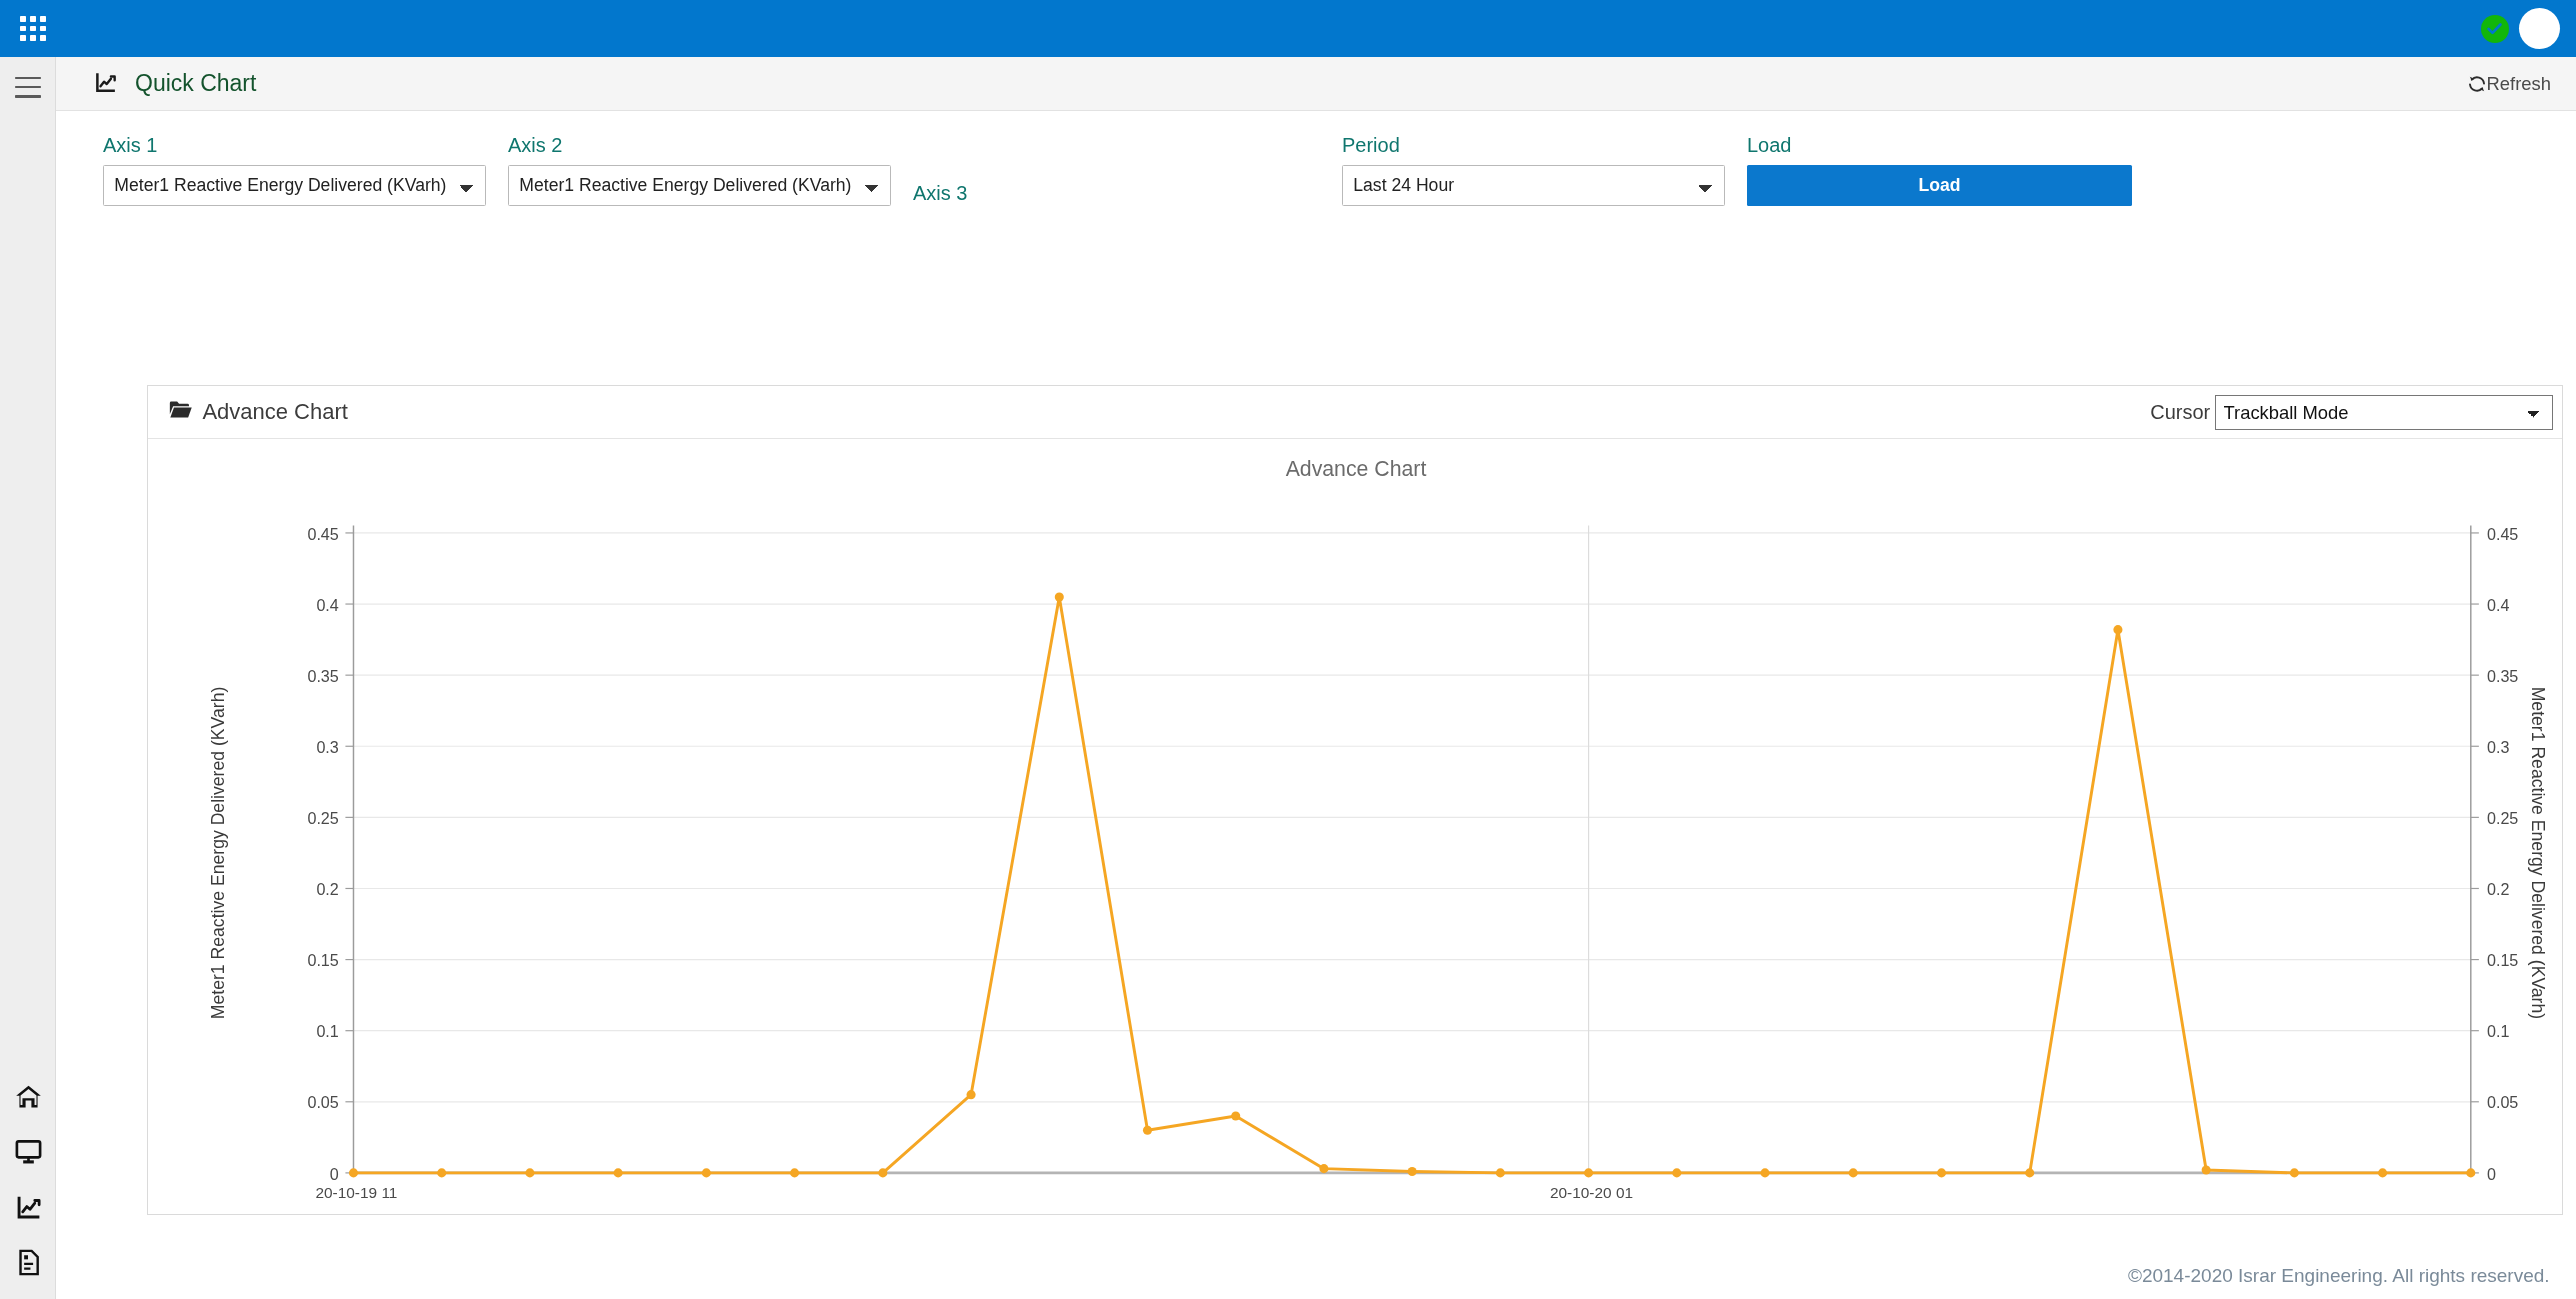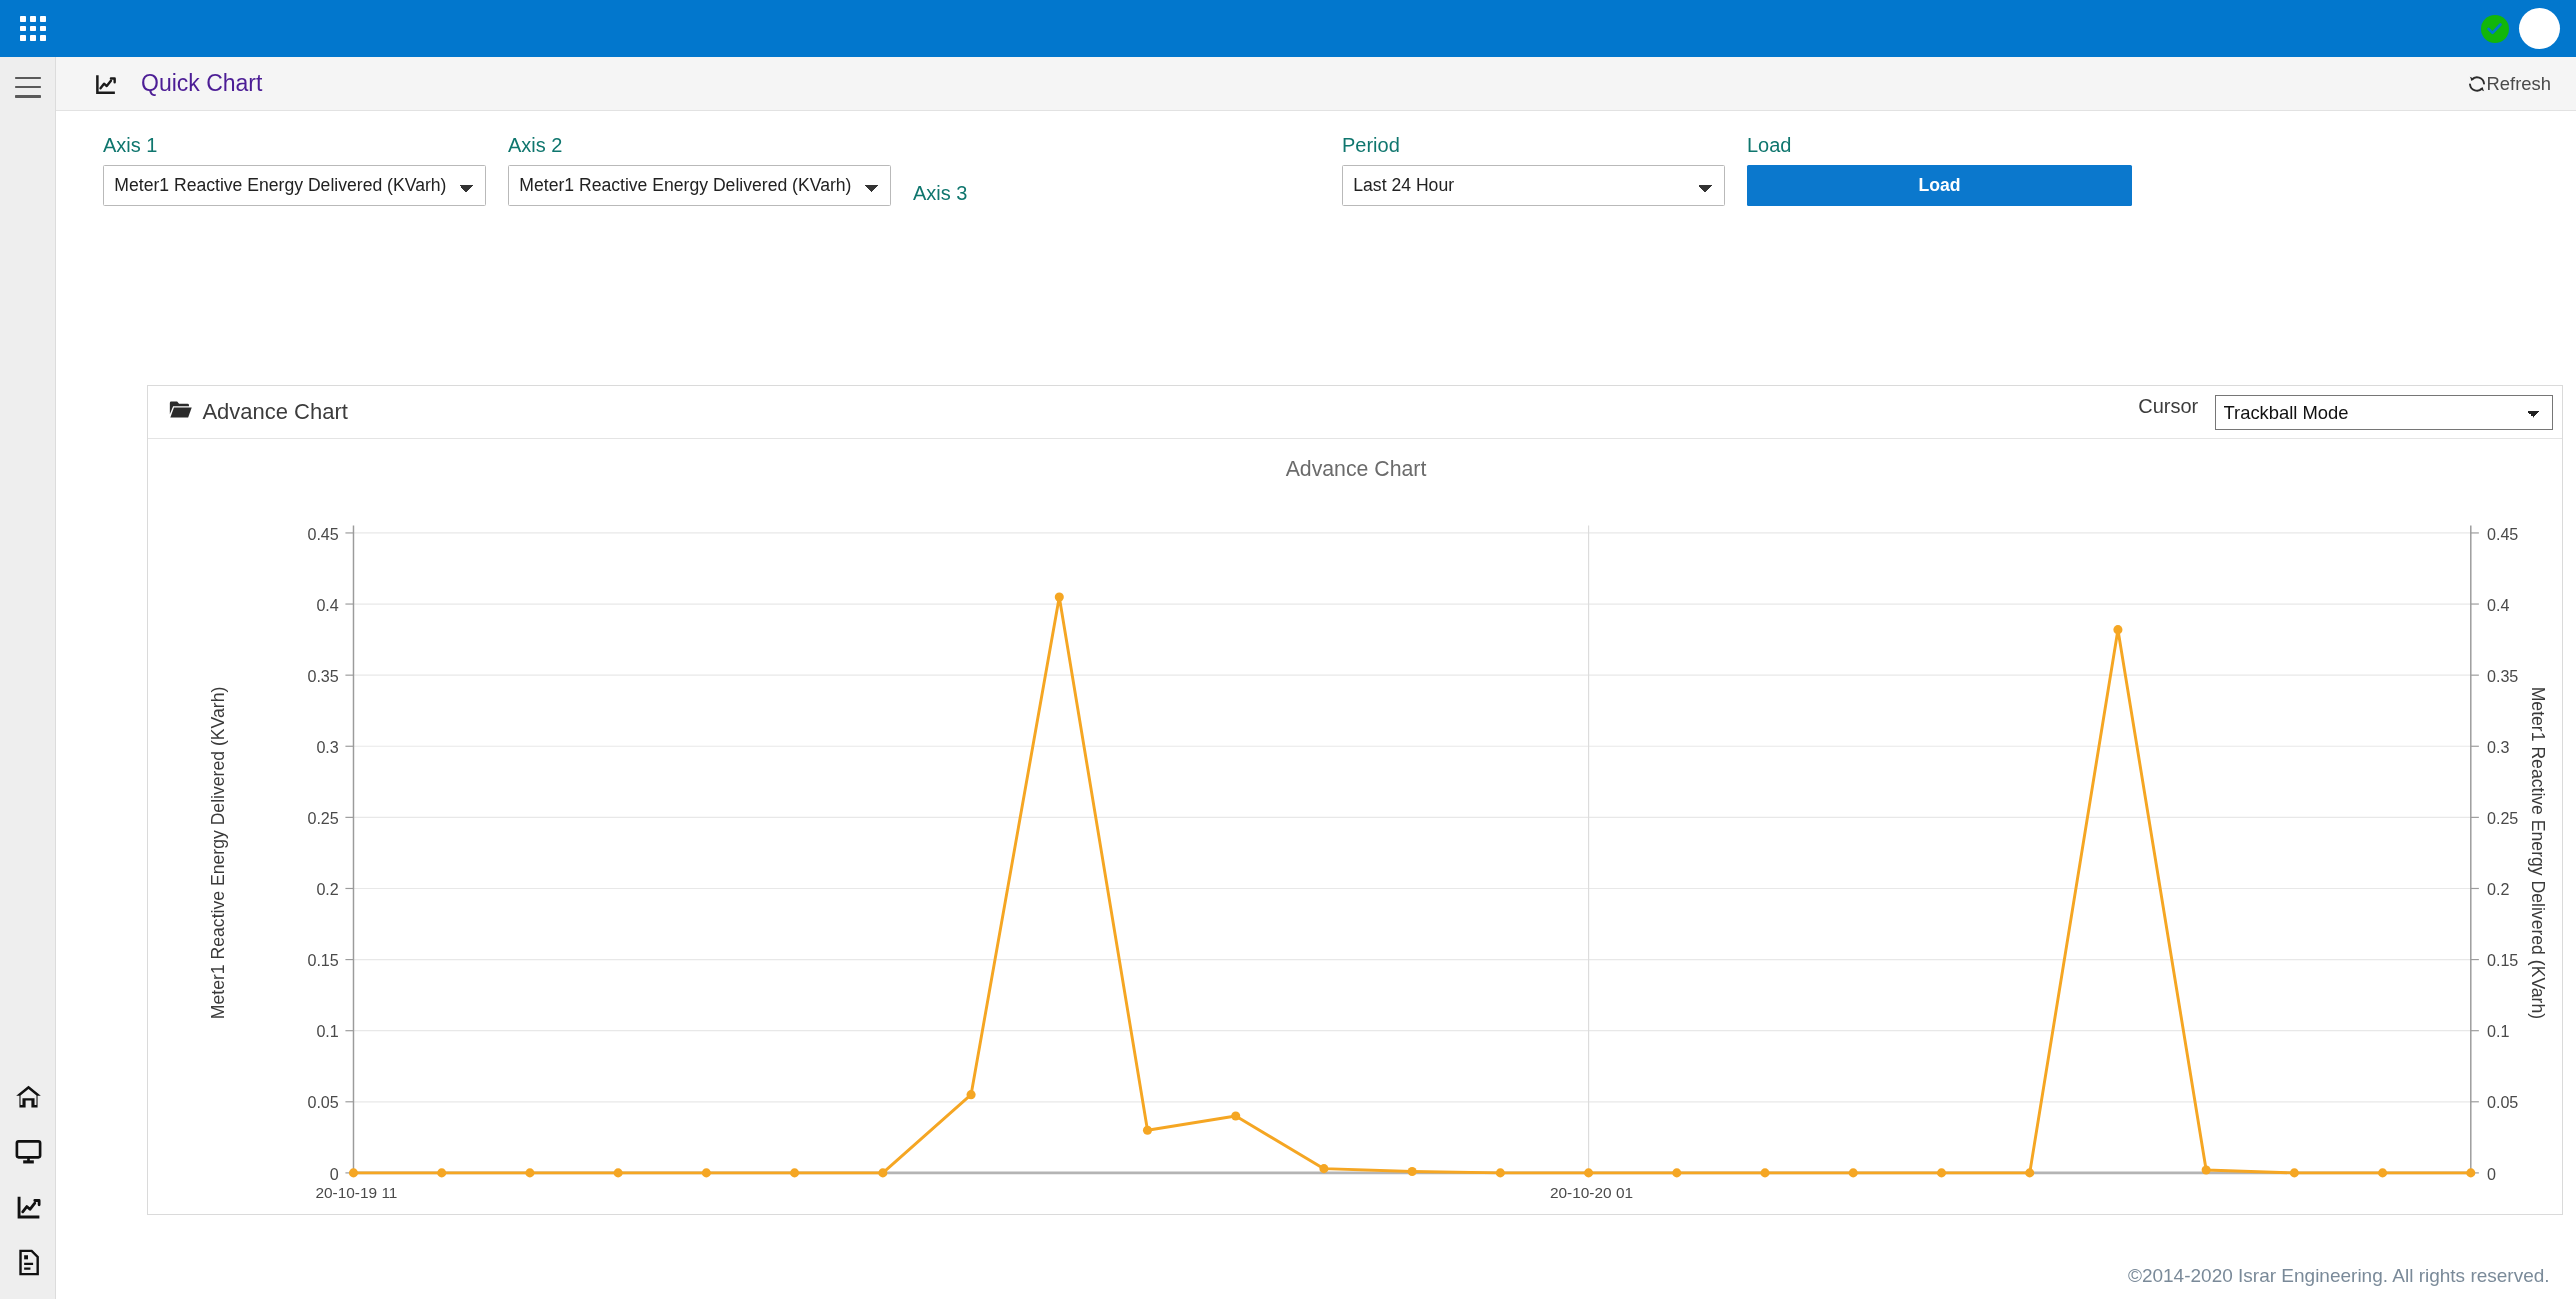--- a/index.html
+++ b/index.html
@@ -68,23 +68,23 @@
 
   
   #pageheader {
     position: absolute; top: 57px; left: 56px;
     width: 2520px; height: 54px;
     background: #f5f5f5;
     border-bottom: 0.7px solid #e2e2e2;
     display: flex; align-items: center;
   }
   #page-title-wrap {
-    display: flex; align-items: flex-end; gap: 23px;
+    display: flex; align-items: flex-start; gap: 17px;
     margin-left: 37px;
-    font-size: 23px; color: #4c1d95;
+    font-size: 23px; color: #14532d;
   }
   #refresh-btn {
     margin-left: auto; margin-right: 25px;
     display: flex; align-items: center; gap: 0;
     font-size: 18.4px; color: #4a4a4a;
     cursor: pointer;
   }
   .chart-glyph svg, .refresh-glyph svg { display: block; }
 
   
@@ -156,21 +156,21 @@
     border-bottom: 0.7px solid #e4e4e4;
     display: flex; align-items: center;
   }
   #card-title {
     display: flex; align-items: center; gap: 10.3px;
     margin-left: 20.6px;
     font-size: 22px; color: #3c3c3c;
   }
   #cursor-wrap {
     margin-left: auto; margin-right: 8.8px;
-    display: flex; align-items: flex-start; gap: 17px;
+    display: flex; align-items: center; gap: 5px;
   }
   #cursor-label { font-size: 20px; color: #3c3c3c; }
   #cursor-select {
     width: 338px; height: 35px;
     border: 0.7px solid #767676;
     background: #ffffff;
     font-size: 18.4px; color: #111;
     padding: 0 5.9px 0 7.3px;
     font-family: "Liberation Sans", sans-serif;
     -webkit-appearance: none; appearance: none;

